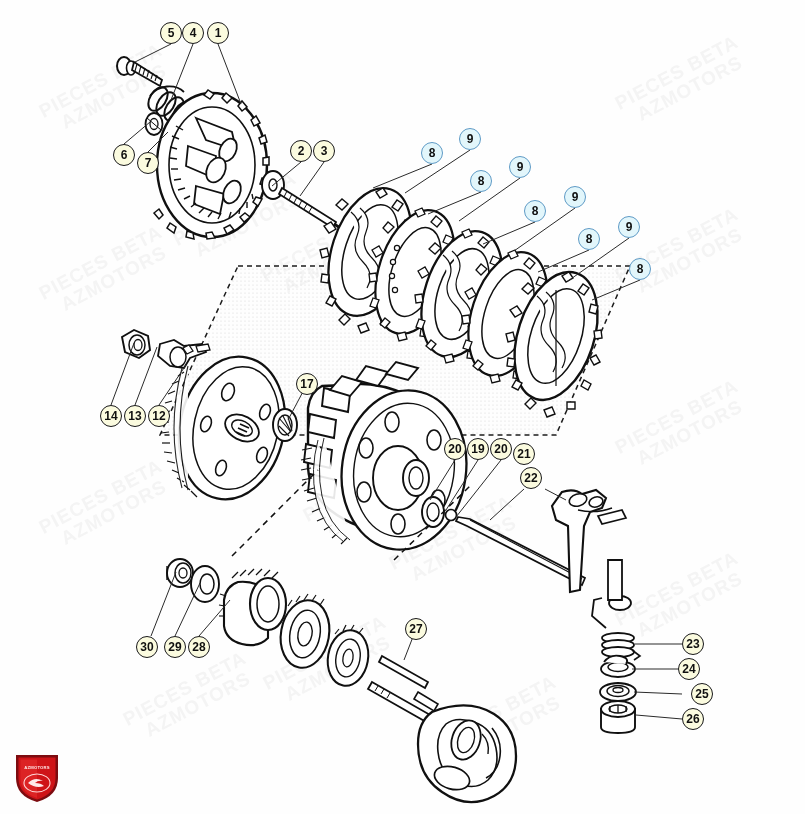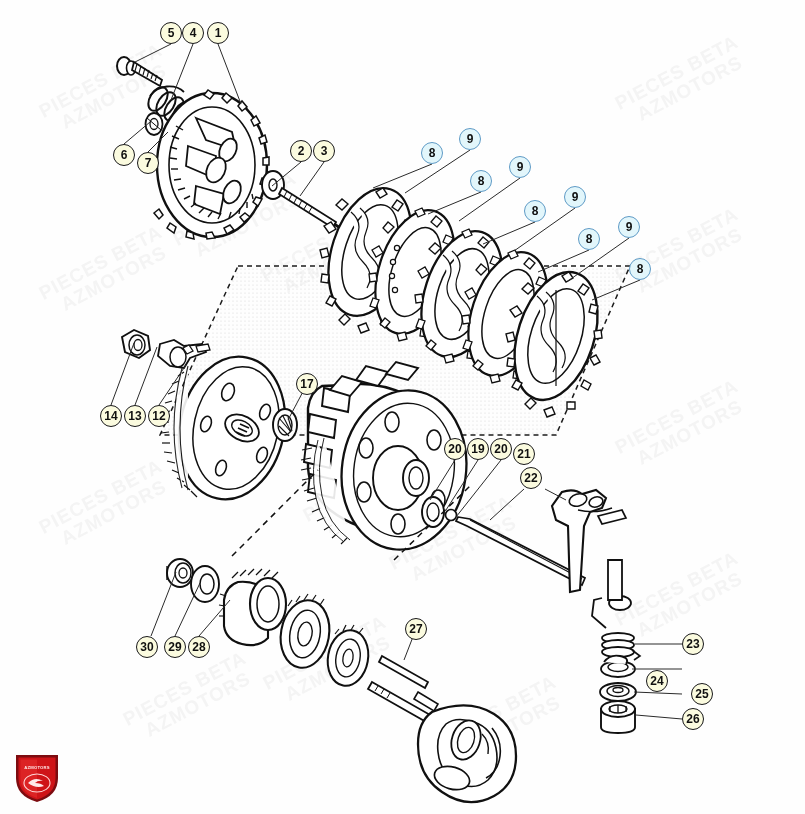--- a/index.html
+++ b/index.html
@@ -648,21 +648,21 @@
       <div class="badge y" style="left: 100px; top: 405px;">14</div>
       <div class="badge y" style="left: 124px; top: 405px;">13</div>
       <div class="badge y" style="left: 148px; top: 405px;">12</div>
       <div class="badge y" style="left: 296px; top: 373px;">17</div>
       <div class="badge y" style="left: 444px; top: 438px;">20</div>
       <div class="badge y" style="left: 467px; top: 438px;">19</div>
       <div class="badge y" style="left: 490px; top: 438px;">20</div>
       <div class="badge y" style="left: 513px; top: 443px;">21</div>
       <div class="badge y" style="left: 520px; top: 467px;">22</div>
       <div class="badge y" style="left: 682px; top: 633px;">23</div>
-      <div class="badge y" style="left: 646px; top: 658px; margin-top: 12px;">24</div>
+      <div class="badge y" style="left: 678px; top: 658px;">24</div>
       <div class="badge y" style="left: 682px; top: 683px; margin-left: 9px;">25</div>
       <div class="badge y" style="left: 682px; top: 708px;">26</div>
       <div class="badge y" style="left: 136px; top: 636px;">30</div>
       <div class="badge y" style="left: 164px; top: 636px;">29</div>
       <div class="badge y" style="left: 188px; top: 636px;">28</div>
       <div class="badge y" style="left: 405px; top: 618px;">27</div>
     </div>
 
   <div class="shield" id="shield" style="left: 14px; top: 752px;">
     <svg width="46" height="52" viewBox="0 0 46 52">

